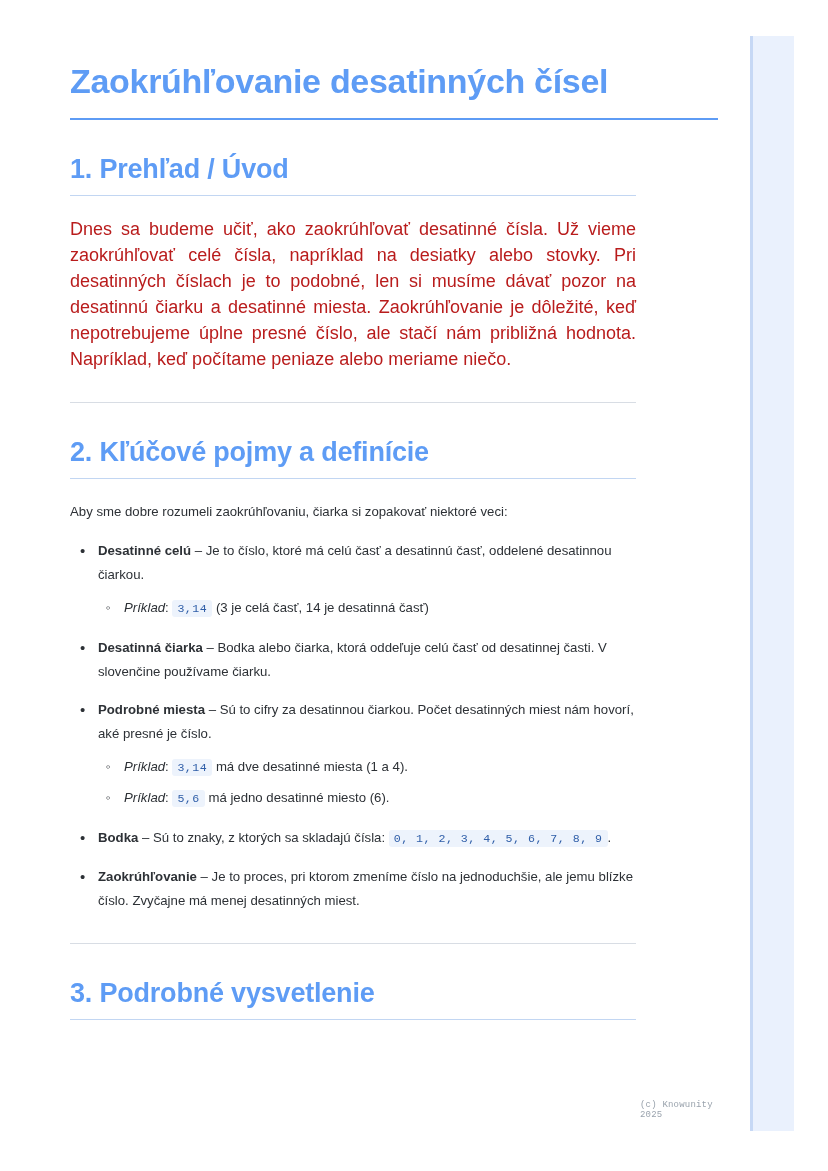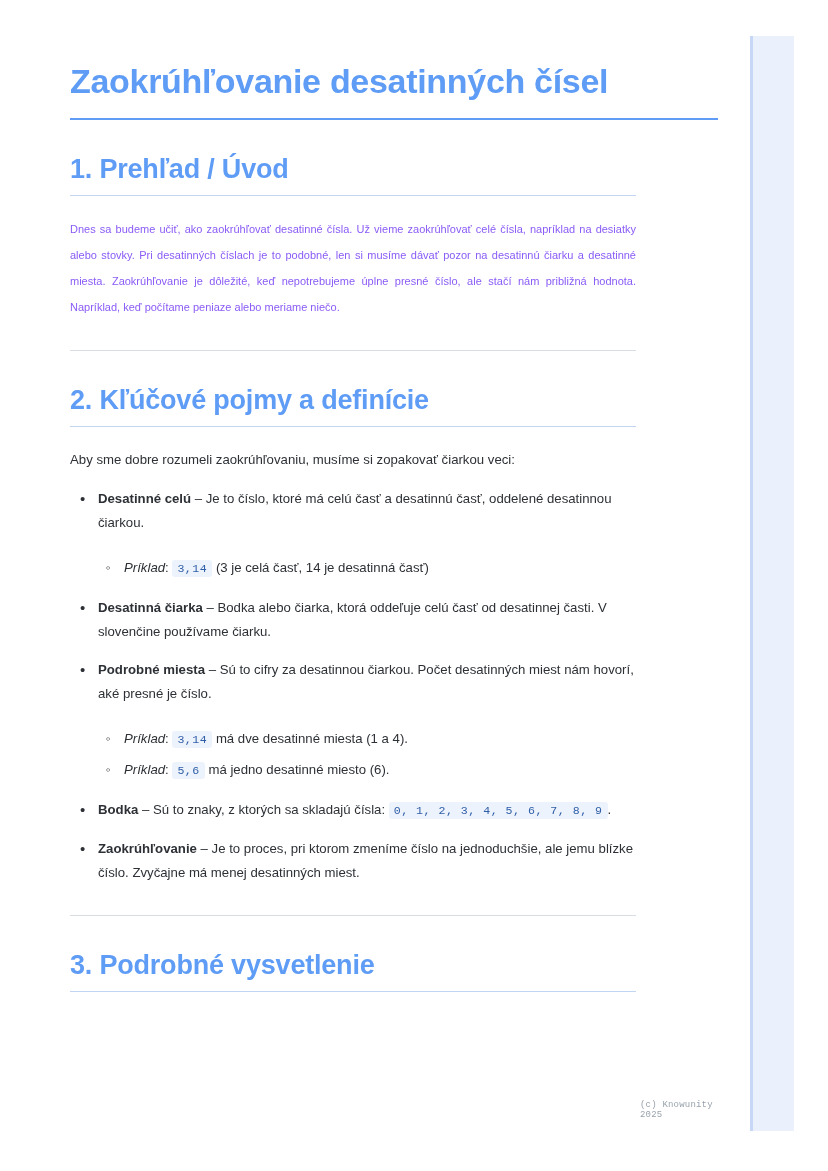--- a/index.html
+++ b/index.html
@@ -63,25 +63,25 @@
     color: #5e9cf5;
     margin: 34px 0 0 0;
     letter-spacing: -0.2px;
   }
   .section-rule {
     margin-top: 10px;
     border-bottom: 1.2px solid #c2d6f2;
     width: 566px;
   }
   p.body-text {
-    font-size: 11px;
+    font-size: 18px;
     line-height: 26px;
     margin: 20px 0 7px 0;
     text-align: justify;
-    color: #8b5cf6;
+    color: #b91c1c;
   }
   p.lead-text {
     font-size: 13.2px;
     line-height: 26px;
     margin: 20px 0 0 0;
     color: #2d3136;
   }
   .divider {
     margin-top: 30px;
     border-bottom: 1px solid #d8dde4;
@@ -104,21 +104,21 @@
     content: "•";
     position: absolute;
     left: 10px;
     top: 0;
     font-size: 15px;
     line-height: 24px;
     color: #2d3136;
   }
   ul.sub {
     list-style: none;
-    margin: 20px 0 0 0;
+    margin: 8px 0 0 0;
     padding: 0;
   }
   ul.sub > li {
     position: relative;
     padding-left: 26px;
     font-size: 13.2px;
     line-height: 26px;
     margin-top: 4px;
   }
   ul.sub > li::before {
@@ -166,21 +166,21 @@
     <div class="title-rule"></div>
 
     <h2 class="section-title">1. Prehľad / Úvod</h2>
     <div class="section-rule"></div>
     <p class="body-text">Dnes sa budeme učiť, ako zaokrúhľovať desatinné čísla. Už vieme zaokrúhľovať celé čísla, napríklad na desiatky alebo stovky. Pri desatinných číslach je to podobné, len si musíme dávať pozor na desatinnú čiarku a desatinné miesta. Zaokrúhľovanie je dôležité, keď nepotrebujeme úplne presné číslo, ale stačí nám približná hodnota. Napríklad, keď počítame peniaze alebo meriame niečo.</p>
 
     <div class="divider"></div>
 
     <h2 class="section-title">2. Kľúčové pojmy a definície</h2>
     <div class="section-rule"></div>
-    <p class="lead-text">Aby sme dobre rozumeli zaokrúhľovaniu, musíme si zopakovať čiarkou veci:</p>
+    <p class="lead-text">Aby sme dobre rozumeli zaokrúhľovaniu, čiarka si zopakovať niektoré veci:</p>
 
     <ul class="bullets">
 
       <li>
         <strong class="term">Desatinné celú</strong><span> – Je to číslo, ktoré má celú časť a desatinnú časť, oddelené desatinnou čiarkou.</span>
         <ul class="sub">
           <li><em class="ex-label">Príklad</em><span>: </span><code class="code-chip">3,14</code><span> (3 je celá časť, 14 je desatinná časť)</span></li>
         </ul>
       </li>
 

